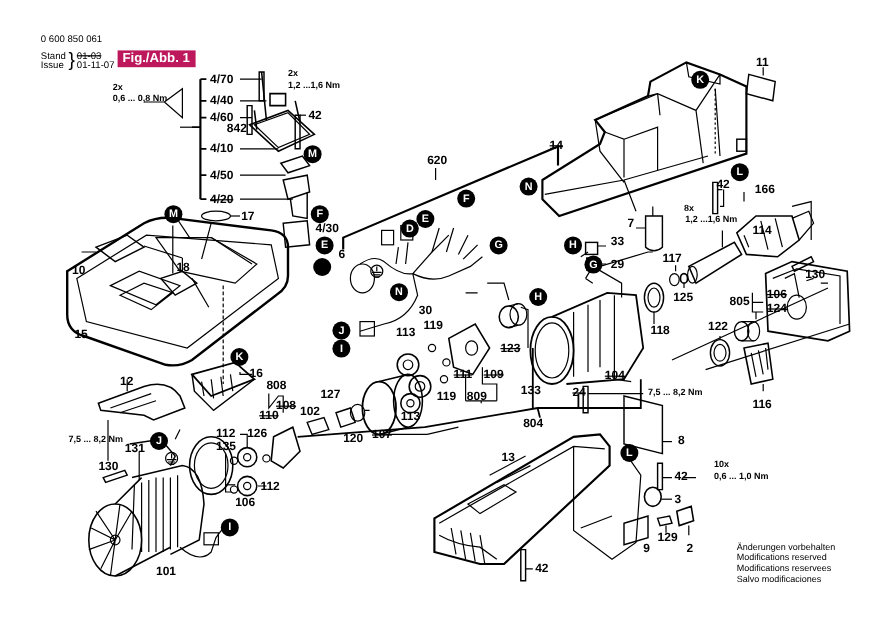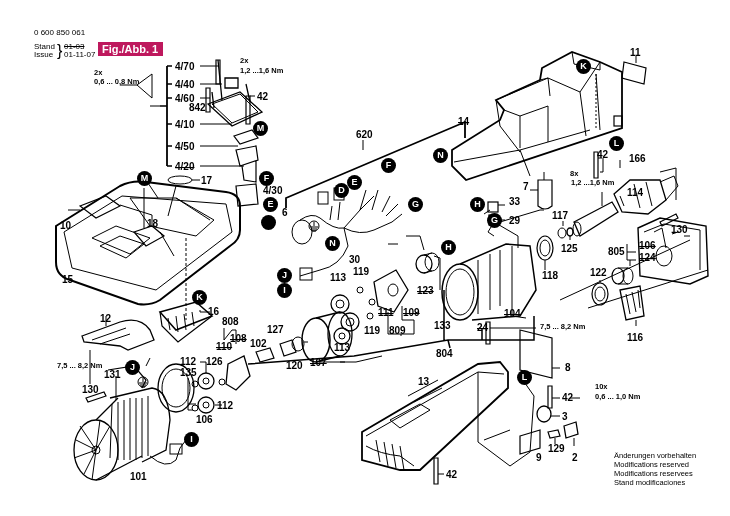--- a/index.html
+++ b/index.html
@@ -347,14 +347,14 @@
 <div class="circ" style="left:576px;top:59px;">K</div>
 <div class="circ" style="left:609px;top:136px;">L</div>
 <div class="circ" style="left:125px;top:360px;">J</div>
 <div class="circ" style="left:184px;top:432px;">I</div>
 <div class="circ" style="left:517px;top:370px;">L</div>
 
 <div class="note">
   <div>Änderungen vorbehalten</div>
   <div>Modifications reserved</div>
   <div>Modifications reservees</div>
-  <div>Stand modificaciones</div>
+  <div>Salvo modificaciones</div>
 </div>
 
 </body></html>

